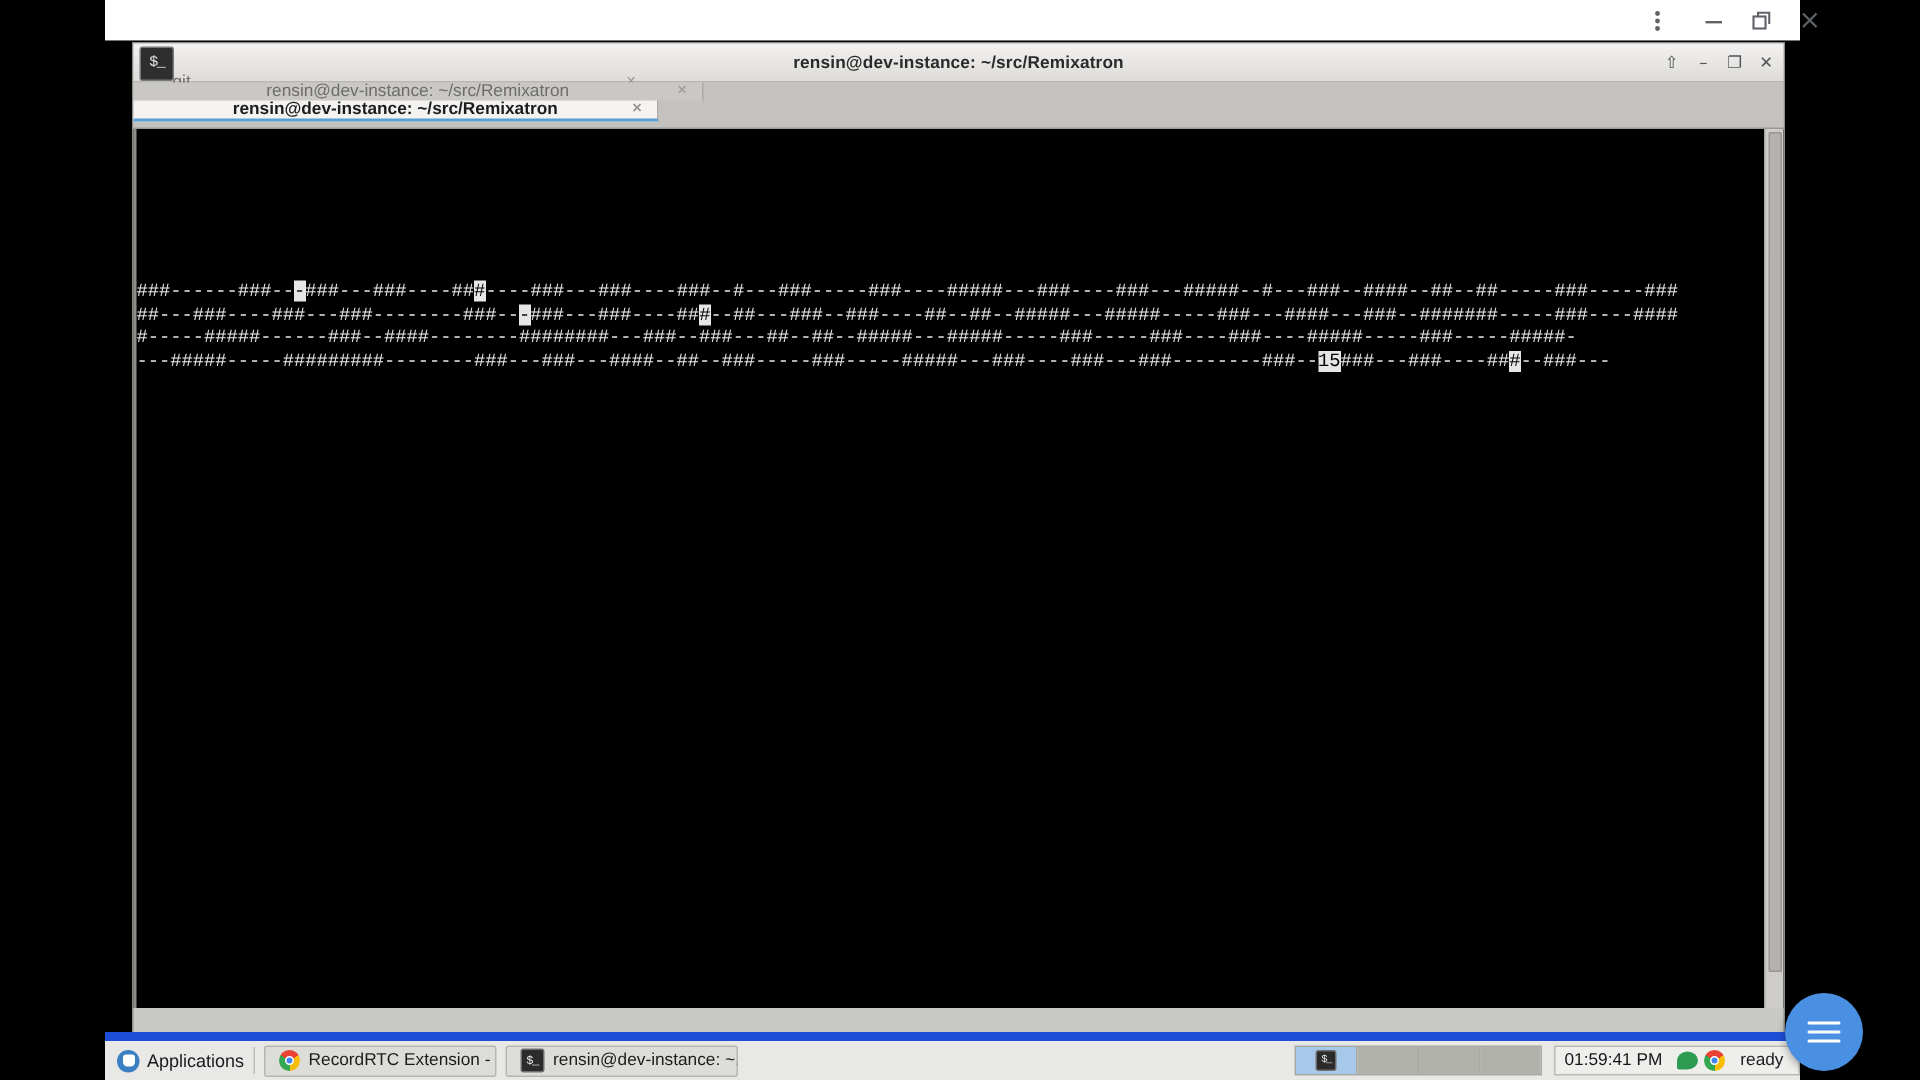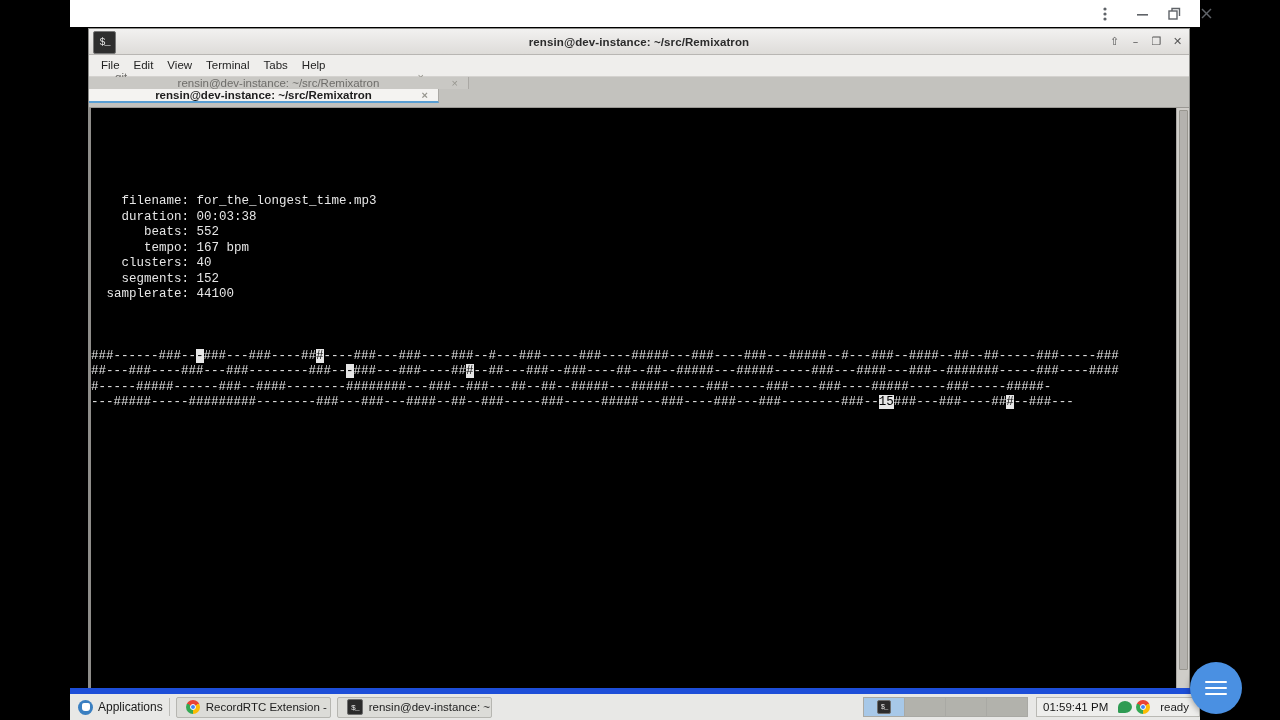--- a/index.html
+++ b/index.html
@@ -407,54 +407,39 @@
       <div class="term-app-icon">$_</div>
       <div class="term-title">rensin@dev-instance: ~/src/Remixatron</div>
       <div class="term-winbtns">
         <div class="wb">⇧</div>
         <div class="wb">–</div>
         <div class="wb">❐</div>
         <div class="wb">✕</div>
       </div>
     </div>
 
-    <div class="term-menubar">
-      <div class="mi">File</div>
-      <div class="mi">Edit</div>
-      <div class="mi">View</div>
-      <div class="mi">Terminal</div>
-      <div class="mi">Tabs</div>
-      <div class="mi">Help</div>
-    </div>
 
     <div class="term-tabbar">
       <div class="term-tab t1">
         <span class="tab-label">git</span>
         <span class="tab-close">×</span>
       </div>
       <div class="term-tab t2">
         <span class="tab-label">rensin@dev-instance: ~/src/Remixatron</span>
         <span class="tab-close">×</span>
       </div>
       <div class="term-tab t3">
         <span class="tab-label">rensin@dev-instance: ~/src/Remixatron</span>
         <span class="tab-close">×</span>
       </div>
     </div>
 
     <div class="term-body">
       <div class="term-screen">
         <div class="term-info" style="height:15px;"> </div>
-        <div class="term-info">   filename: for_the_longest_time.mp3
-   duration: 00:03:38
-      beats: 552
-      tempo: 167 bpm
-   clusters: 40
-   segments: 152
- samplerate: 44100</div>
         <div class="beatmap" id="beatmap"><div><span>###------###--</span><span class="inv">-</span><span>###---###----##</span><span class="inv">#</span><span>----###---###----###--#---###-----###----#####---###----###---#####--#---###--####--##--##-----###-----###</span></div><div><span>##---###----###---###--------###--</span><span class="inv">-</span><span>###---###----##</span><span class="inv">#</span><span>--##---###--###----##--##--#####---#####-----###---####---###--#######-----###----####</span></div><div><span>#-----#####------###--####--------########---###--###---##--##--#####---#####-----###-----###----###----#####-----###-----#####-</span></div><div><span>---#####-----#########--------###---###---####--##--###-----###-----#####---###----###---###--------###--</span><span class="inv">15</span><span>###---###----##</span><span class="inv">#</span><span>--###---</span></div></div>
       </div>
       <div class="term-scrollbar">
         <div class="thumb"></div>
       </div>
     </div>
 
   </div>
 
   <div class="taskbar">

